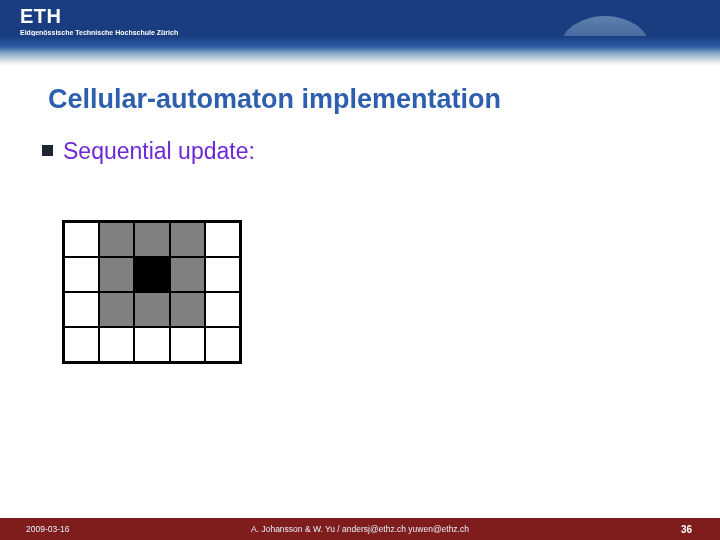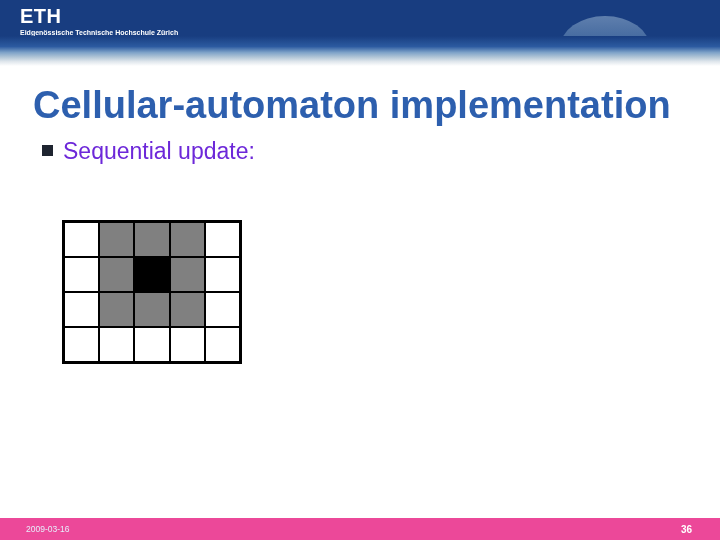--- a/index.html
+++ b/index.html
@@ -65,22 +65,22 @@
   .logo-sub {
     font-size: 7px;
     font-weight: 600;
     margin-top: 2px;
   }
 
   
   .title {
     position: absolute;
     top: 84px;
-    left: 33px;
-    font-size: 38px;
+    left: 48px;
+    font-size: 27px;
     font-weight: 700;
     color: #2d5fae;
   }
 
   
   .bullet-row {
     position: absolute;
     top: 138px;
     left: 42px;
     display: flex;
@@ -116,21 +116,21 @@
     background: #fff;
   }
   .cell.gray  { background: #808080; }
   .cell.black { background: #000; }
 
   
   .footer {
     position: absolute;
     left: 0; right: 0; bottom: 0;
     height: 22px;
-    background: #ec4899;
+    background: #7f1d1d;
     color: #e6eefc;
     font-size: 8.5px;
     display: flex;
     align-items: center;
   }
   .footer .date   { position: absolute; left: 26px; }
   .footer .center { position: absolute; left: 50%; transform: translateX(-50%); }
   .footer .pageno { position: absolute; right: 28px; font-size: 10px; font-weight: 600; color: #fff; }
 </style>
 </head>
@@ -176,16 +176,17 @@
       <div class="cell "></div>
       <div class="cell "></div>
       <div class="cell "></div>
       <div class="cell "></div>
       <div class="cell "></div>
       <div class="cell "></div>
     </div>
 
   <div class="footer">
     <span class="date">2009-03-16</span>
+    <span class="center">A. Johansson &amp; W. Yu / andersj@ethz.ch yuwen@ethz.ch</span>
     <span class="pageno">36</span>
   </div>
 
 </div>
 
 </body></html>

